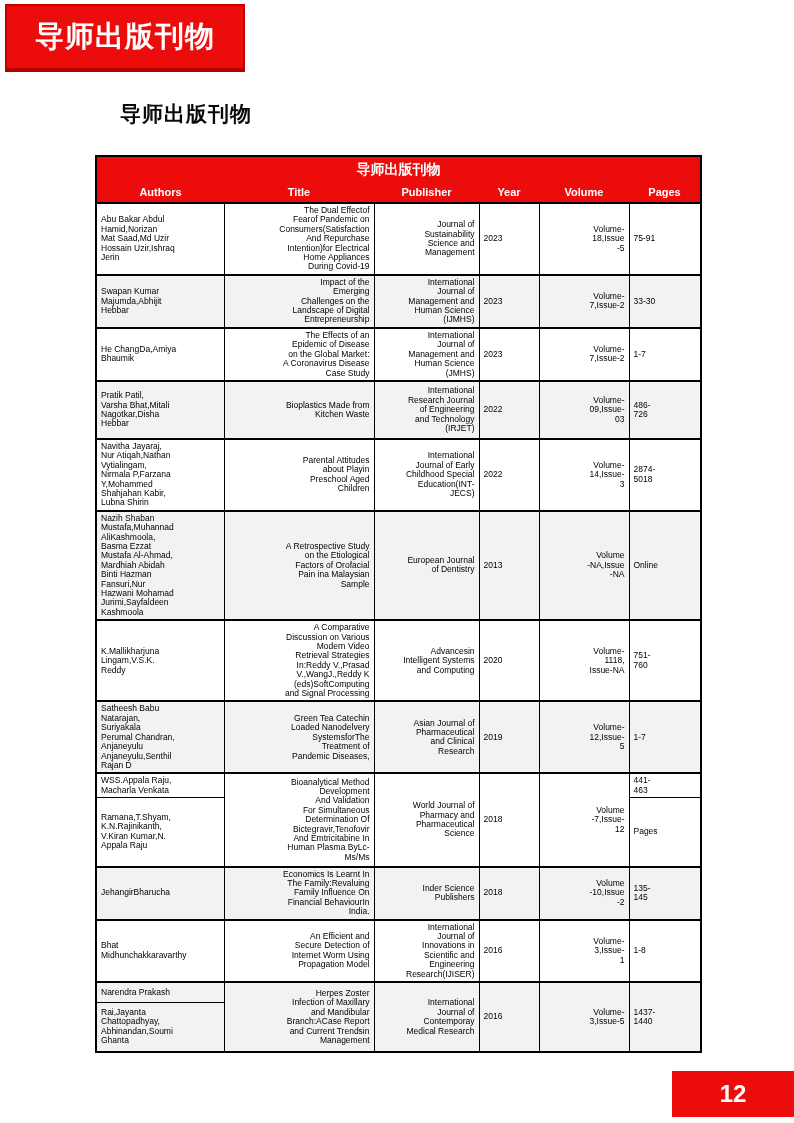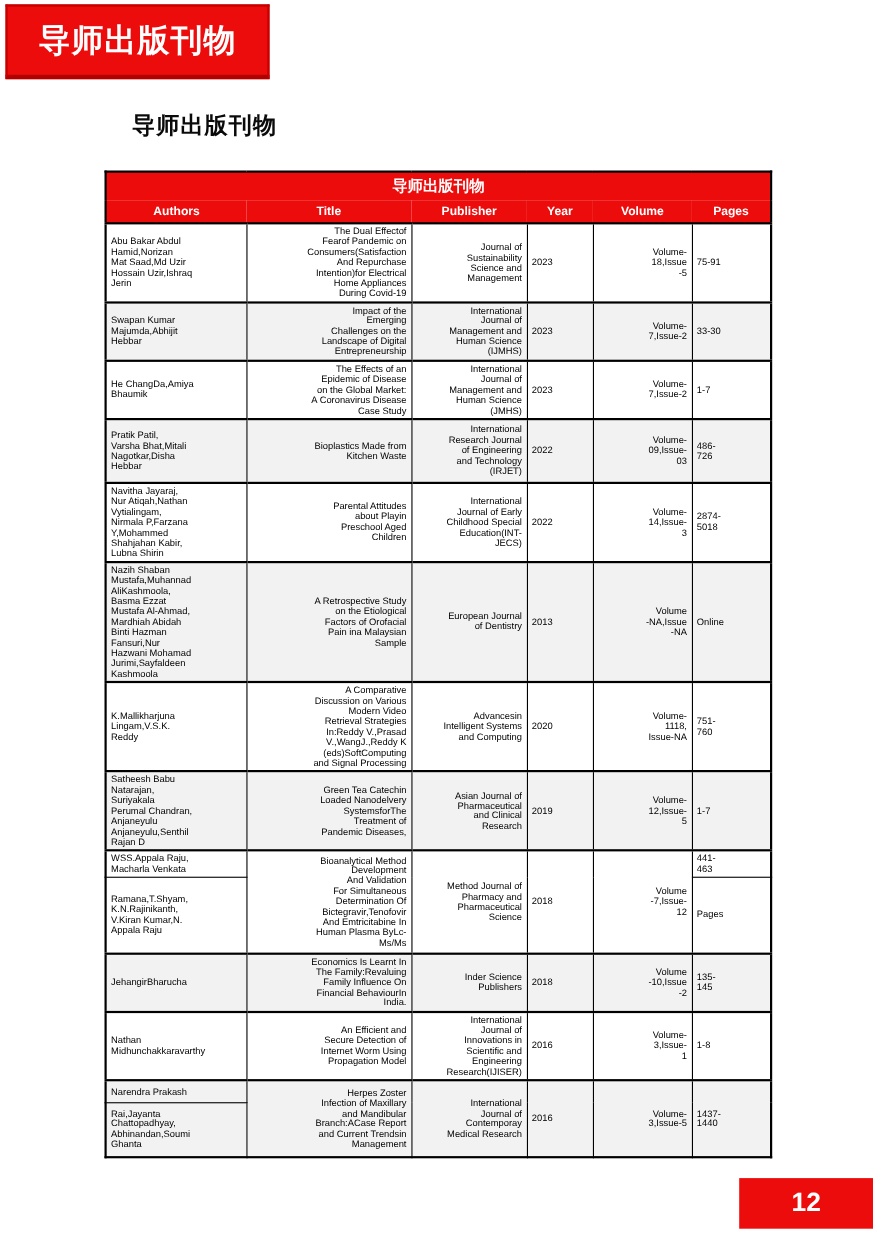--- a/index.html
+++ b/index.html
@@ -252,21 +252,21 @@
 Macharla Venkata</td>
       <td class="c-left" rowspan="2">Bioanalytical Method
 Development
 And Validation
 For Simultaneous
 Determination Of
 Bictegravir,Tenofovir
 And Emtricitabine In
 Human Plasma ByLc-
 Ms/Ms</td>
-      <td class="c-left" rowspan="2">Method Journal of
+      <td class="c-left" rowspan="2">World Journal of
 Pharmacy and
 Pharmaceutical
 Science</td>
       <td class="c-center" rowspan="2">2018</td>
       <td class="c-left" rowspan="2">Volume
 -7,Issue-
 12</td>
       <td class="c-center">441-
 463</td>
     </tr>
@@ -287,21 +287,21 @@
       <td class="c-left">Inder Science
 Publishers</td>
       <td class="c-center">2018</td>
       <td class="c-left">Volume
 -10,Issue
 -2</td>
       <td class="c-center">135-
 145</td>
     </tr>
     <tr class="major" style="height:60px">
-      <td class="c-center">Nathan
+      <td class="c-center">Bhat
 Midhunchakkaravarthy</td>
       <td class="c-left">An Efficient and
 Secure Detection of
 Internet Worm Using
 Propagation Model</td>
       <td class="c-left">International
 Journal of
 Innovations in
 Scientific and
 Engineering

